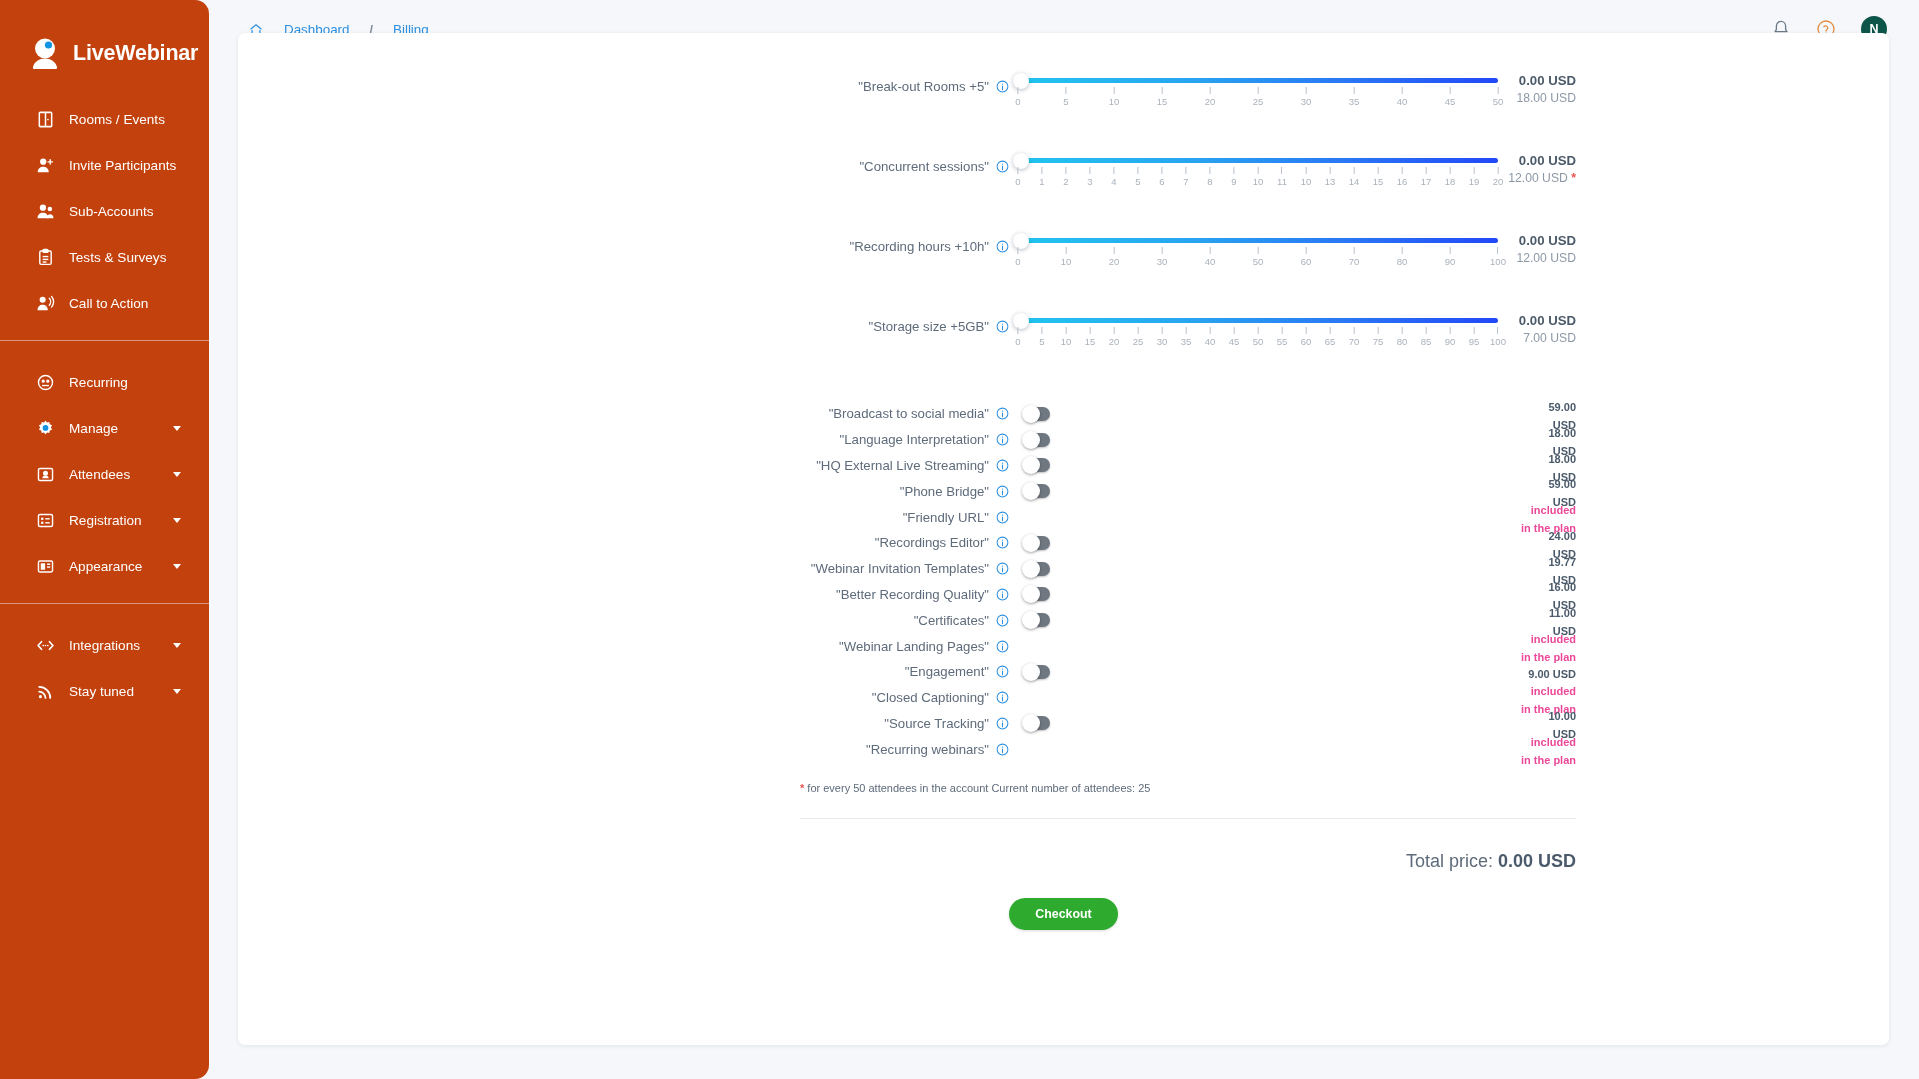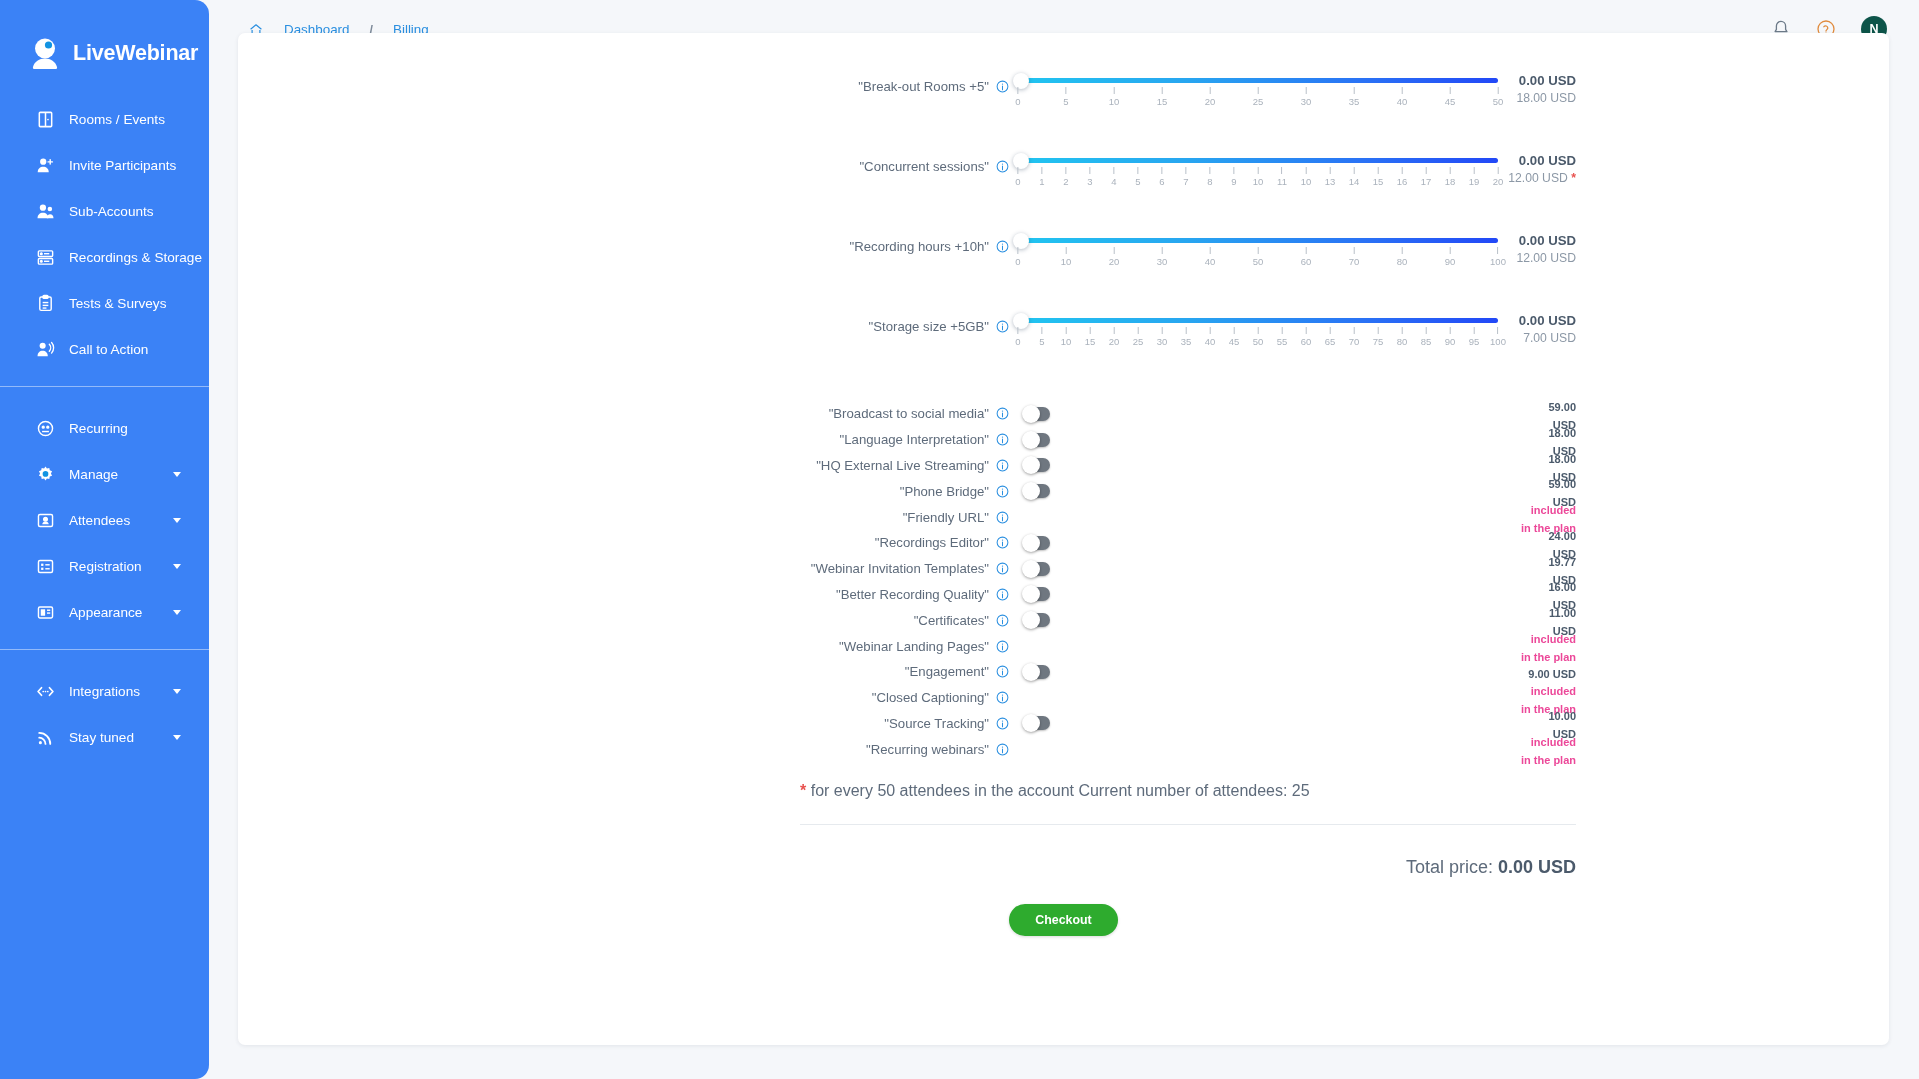--- a/index.html
+++ b/index.html
@@ -8,21 +8,21 @@
     width: 1919px; height: 1079px;
     font-family: "Liberation Sans", sans-serif;
     background: #f5f7fa;
     overflow: hidden;
   }
   body { display: flex; }
 
   
   .sidebar {
     width: 209px; height: 1079px;
-    background: #3b82f6;
+    background: #c2410c;
     border-top-right-radius: 14px;
     border-bottom-right-radius: 14px;
     flex: 0 0 209px;
     display: flex; flex-direction: column;
     padding-top: 22px;
     color: #fff;
     position: relative;
     z-index: 5;
   }
   .logo-row {
@@ -155,21 +155,21 @@
     content: ""; position: absolute; left: -2px; top: -2px;
     width: 18px; height: 18px; border-radius: 50%;
     background: #ffffff;
     box-shadow: 0 1px 3px rgba(0,0,0,0.35);
   }
   .price-right { font-size: 11px; font-weight: bold; color: #4b5a6b; margin-left: 28px; }
   .price-right.incl { color: #ec4899; font-weight: bold; }
 
   
   .footnote {
-    font-size: 16px; color: #5e6b7b;
+    font-size: 11px; color: #5e6b7b;
     padding: 20px 0 0 562px;
   }
   .hr {
     height: 1px; background: #e6eaee;
     margin: 24px 313px 0 562px;
   }
   .total-row {
     text-align: right; padding: 32px 313px 0 0;
     font-size: 18px; color: #5e6b7b;
   }
@@ -227,33 +227,20 @@
             <path d="M1.6 17c0-3.6 2.5-5.7 5.7-5.7S13 13.4 13 17z"></path>
             <circle cx="14.6" cy="7.4" r="2.4"></circle>
             <path d="M11.4 17c0-2.6 1.5-4.2 3.5-4.2s3.5 1.6 3.5 4.2z"></path>
           </svg>
       </span>
       <span class="nav-label">Sub-Accounts</span>
     </div>
     <div class="nav-item">
       <span class="nav-ico">
         <svg viewBox="0 0 20 20" fill="none" stroke="#fff" stroke-width="1.5">
-            <rect x="2.5" y="3" width="15" height="6" rx="1"></rect>
-            <rect x="2.5" y="11" width="15" height="6" rx="1"></rect>
-            <circle cx="5.6" cy="6" r="0.9" fill="#fff"></circle>
-            <circle cx="5.6" cy="14" r="0.9" fill="#fff"></circle>
-            <line x1="8.4" y1="6" x2="14" y2="6"></line>
-            <line x1="8.4" y1="14" x2="14" y2="14"></line>
-          </svg>
-      </span>
-      <span class="nav-label">Recordings &amp; Storage</span>
-    </div>
-    <div class="nav-item">
-      <span class="nav-ico">
-        <svg viewBox="0 0 20 20" fill="none" stroke="#fff" stroke-width="1.5">
             <rect x="4" y="3.2" width="12" height="14" rx="1.4"></rect>
             <rect x="7.4" y="1.6" width="5.2" height="3" rx="1" fill="#fff"></rect>
             <line x1="7" y1="9" x2="13" y2="9"></line>
             <line x1="7" y1="12" x2="13" y2="12"></line>
             <line x1="7" y1="14.8" x2="11" y2="14.8"></line>
           </svg>
       </span>
       <span class="nav-label">Tests &amp; Surveys</span>
     </div>
     <div class="nav-item">

